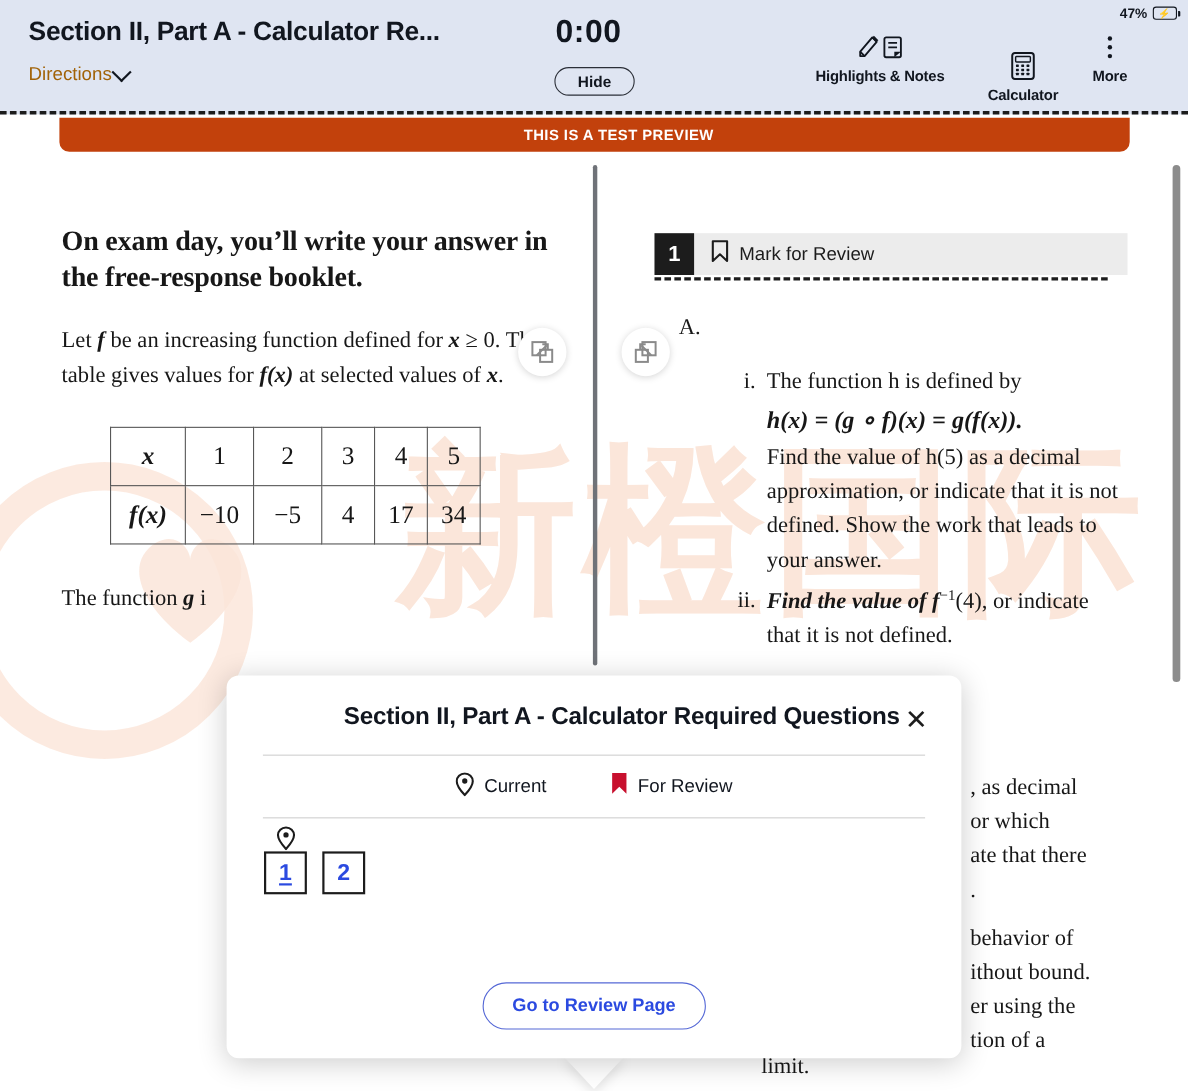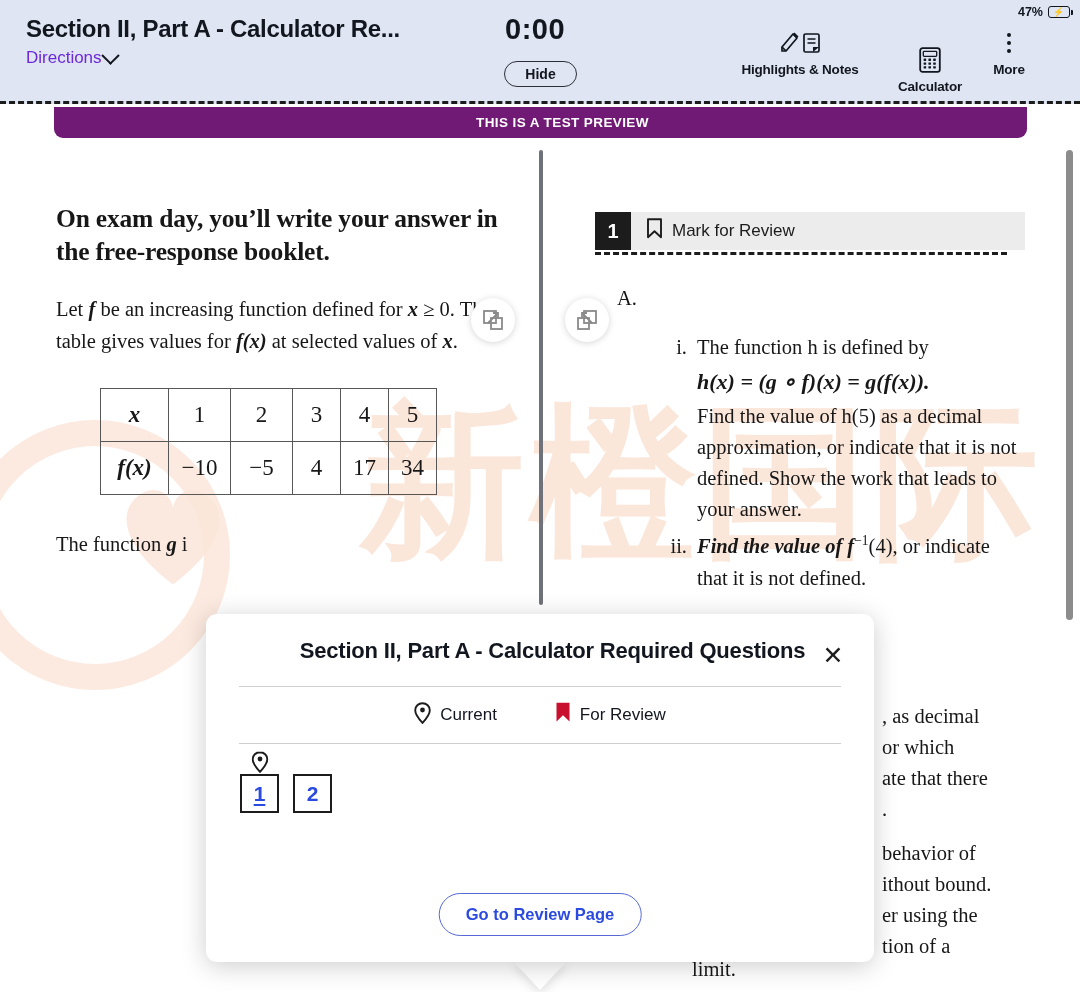--- a/index.html
+++ b/index.html
@@ -37,23 +37,23 @@
     top: 15px;
     font-size: 24px;
     font-weight: bold;
     color: #11161f;
     letter-spacing: -0.3px;
   }
 
   .tb-directions {
     position: absolute;
     left: 26px;
-    top: 48px;
+    top: 58px;
     font-size: 17px;
-    color: #6d28d9;
+    color: #a16207;
     display: flex;
     align-items: center;
     gap: 2px;
     cursor: pointer;
   }
   .chev {
     display: inline-block;
     width: 13px; height: 13px;
     border-right: 2.2px solid #11161f;
     border-bottom: 2.2px solid #11161f;
@@ -126,21 +126,21 @@
   }
   .batt-bolt { font-size: 9px; line-height: 1; color:#11161f; }
 
   
   .preview-banner {
     position: absolute;
     top: 107px;
     left: 54px;
     width: 973px;
     height: 31px;
-    background: #701a75;
+    background: #c2410c;
     border-radius: 0 0 9px 9px;
     color: #ffffff;
     font-size: 13.5px;
     font-weight: bold;
     letter-spacing: 0.4px;
     display: flex;
     align-items: center;
     justify-content: center;
     padding-left: 44px;
   }
@@ -352,21 +352,21 @@
     left: 512px; top: 960px;
     width: 0; height: 0;
     border-left: 28px solid transparent;
     border-right: 28px solid transparent;
     border-top: 30px solid #ffffff;
     z-index: 10;
     filter: drop-shadow(0 5px 5px rgba(0,0,0,.10));
   }
   .modal-title {
     padding: 22px 56px 0 81px;
-    text-align: center;
+    text-align: right;
     font-size: 22px;
     font-weight: bold;
     color: #11161f;
     line-height: 1.38;
     letter-spacing: -0.2px;
   }
   .modal-close {
     position: absolute;
     right: 28px; top: 28px;
     width: 26px; height: 26px;

